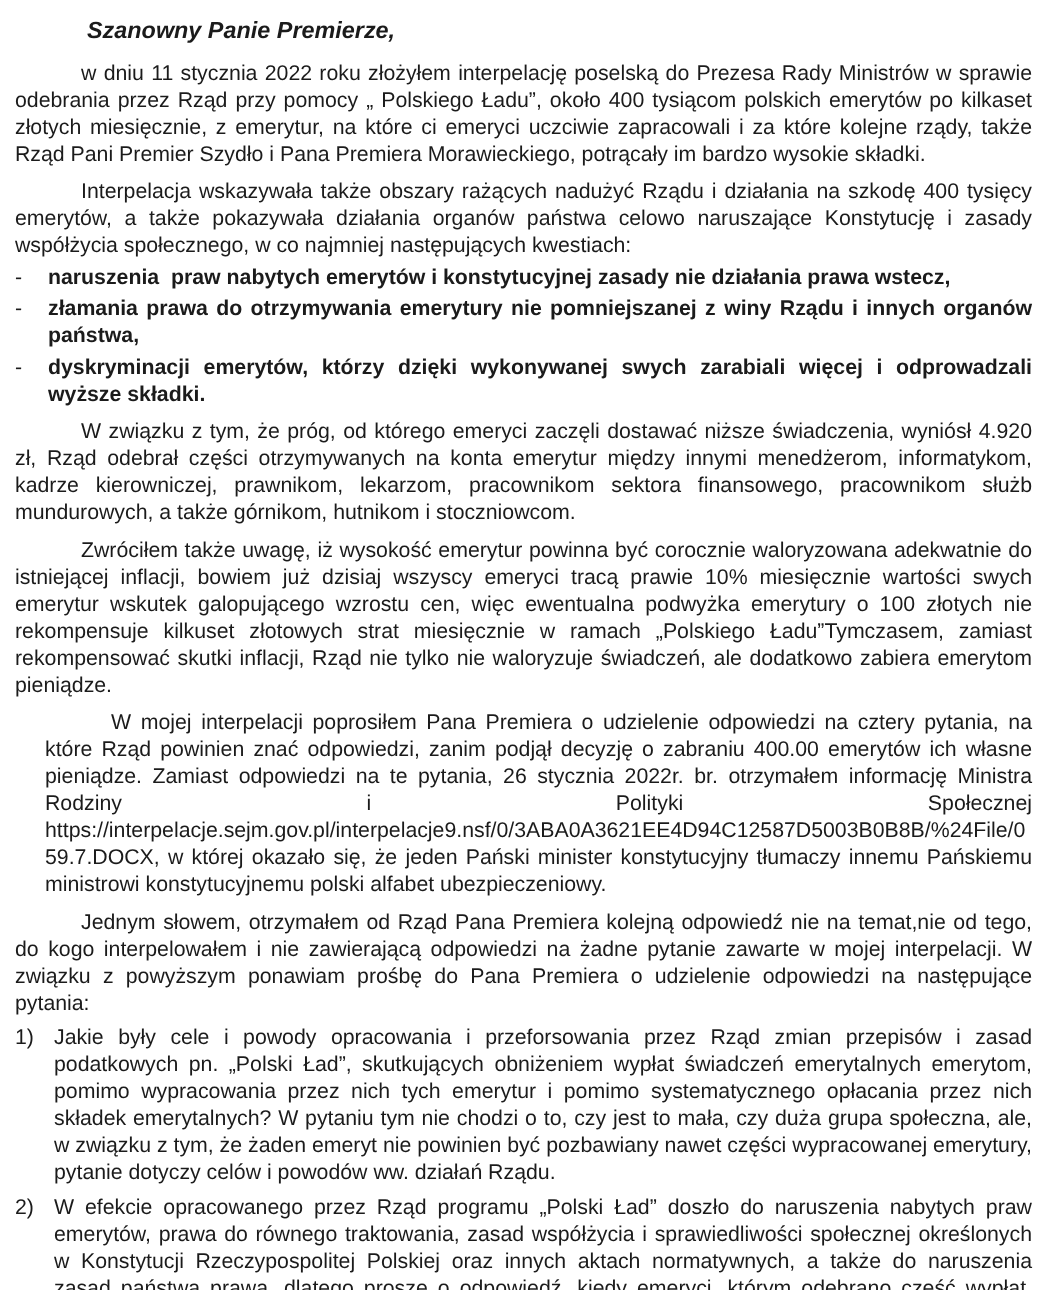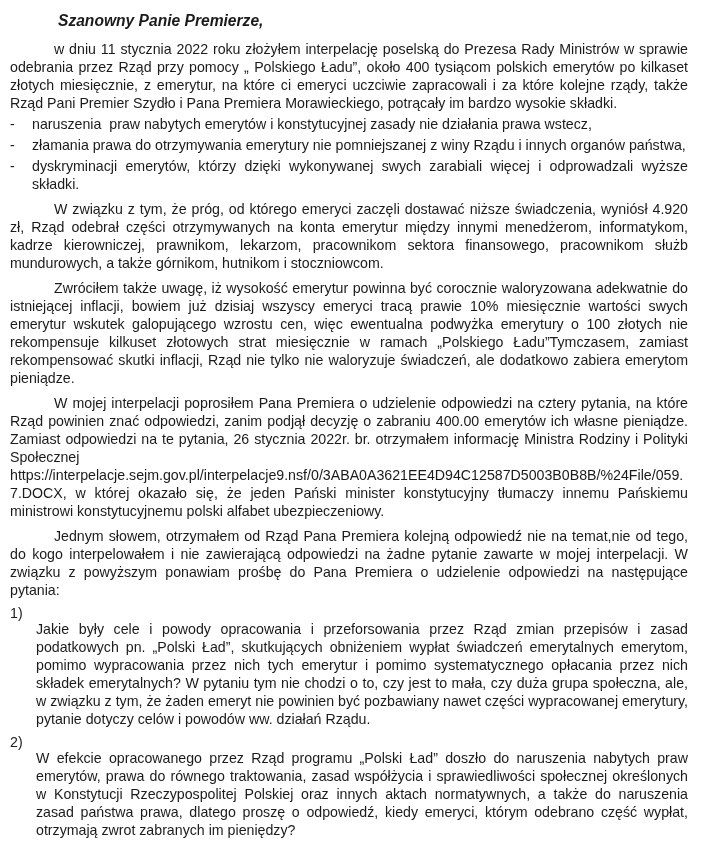--- a/index.html
+++ b/index.html
@@ -27,65 +27,67 @@
     margin: 2px 0 10px 48px;
   }
   p.para {
     margin: 7px 0 0 0;
     text-align: justify;
     text-indent: 44px;
   }
   p.para.breakable {
     overflow-wrap: anywhere;
     word-break: break-word;
+    margin-left: 20px;
   }
   .dash-list {
     margin: 3px 0 0 0;
   }
   .dash-item {
     display: grid;
     grid-template-columns: 14px 8px 1fr;
     margin-top: 3px;
   }
   .dash-item .marker {
     grid-column: 1;
     text-align: left;
   }
   .dash-item .text {
     grid-column: 3;
     text-align: justify;
     white-space: pre-wrap;
+    font-weight: bold;
   }
   .question-list {
     margin: 4px 0 0 0;
   }
   .question {
     display: grid;
     grid-template-columns: 20px 6px 1fr;
     margin-top: 5px;
   }
   .question .marker {
     grid-column: 1;
     text-align: left;
   }
   .question .text {
     grid-column: 3;
     text-align: justify;
-    margin-top: 16px;
   }
 </style>
 </head>
 <body>
 
 <div class="page">
 
   <div class="salutation">Szanowny Panie Premierze,</div>
 
   <p class="para">w dniu 11 stycznia 2022 roku złożyłem interpelację poselską do Prezesa Rady Ministrów w sprawie odebrania przez Rząd przy pomocy „ Polskiego Ładu”, około 400 tysiącom polskich emerytów po kilkaset złotych miesięcznie, z emerytur, na które ci emeryci uczciwie zapracowali i za które kolejne rządy, także Rząd Pani Premier Szydło i Pana Premiera Morawieckiego, potrącały im bardzo wysokie składki.</p>
 
+  <p class="para">Interpelacja wskazywała także obszary rażących nadużyć Rządu i działania na szkodę 400 tysięcy emerytów, a także pokazywała działania organów państwa celowo naruszające Konstytucję i zasady współżycia społecznego, w co najmniej następujących kwestiach:</p>
 
   <div class="dash-list">
     <div class="dash-item">
       <span class="marker">-</span>
       <span class="text">naruszenia  praw nabytych emerytów i konstytucyjnej zasady nie działania prawa wstecz,</span>
     </div>
     <div class="dash-item">
       <span class="marker">-</span>
       <span class="text">złamania prawa do otrzymywania emerytury nie pomniejszanej z winy Rządu i innych organów państwa,</span>
     </div>

